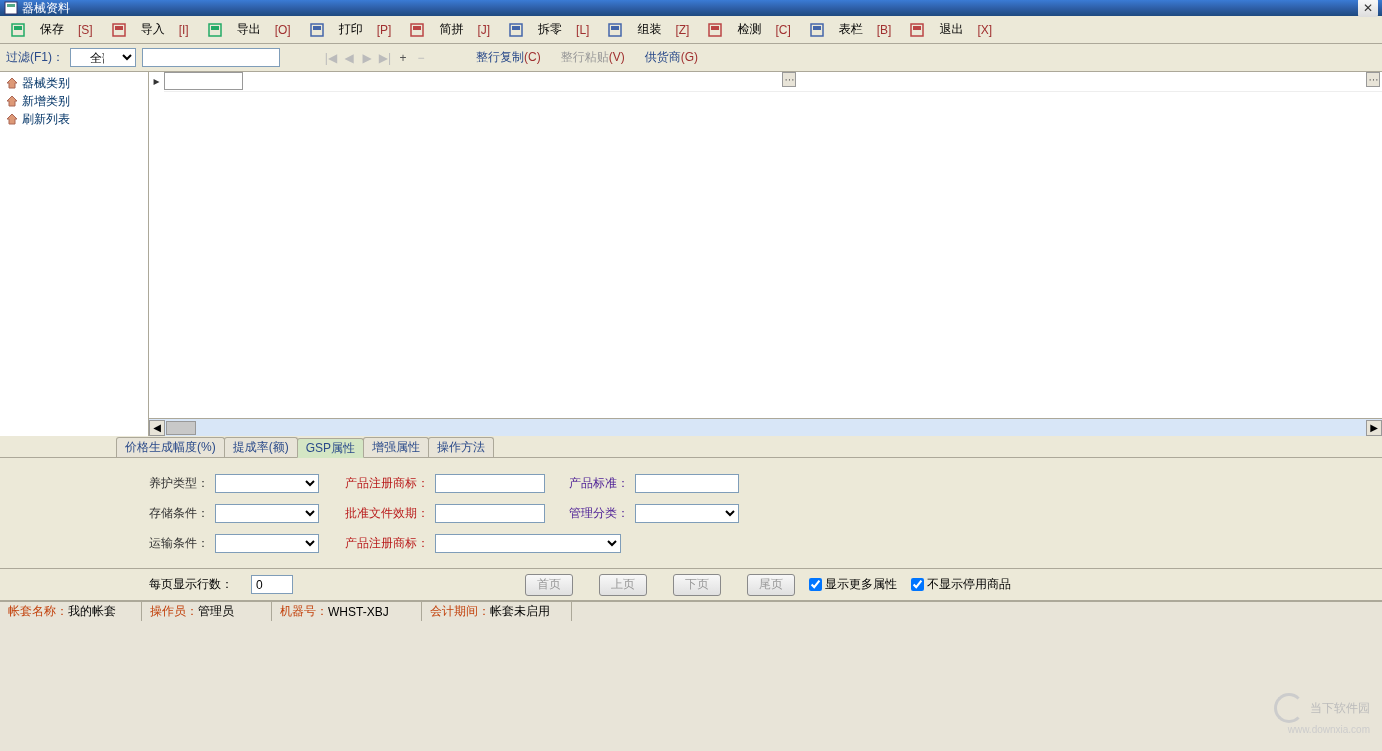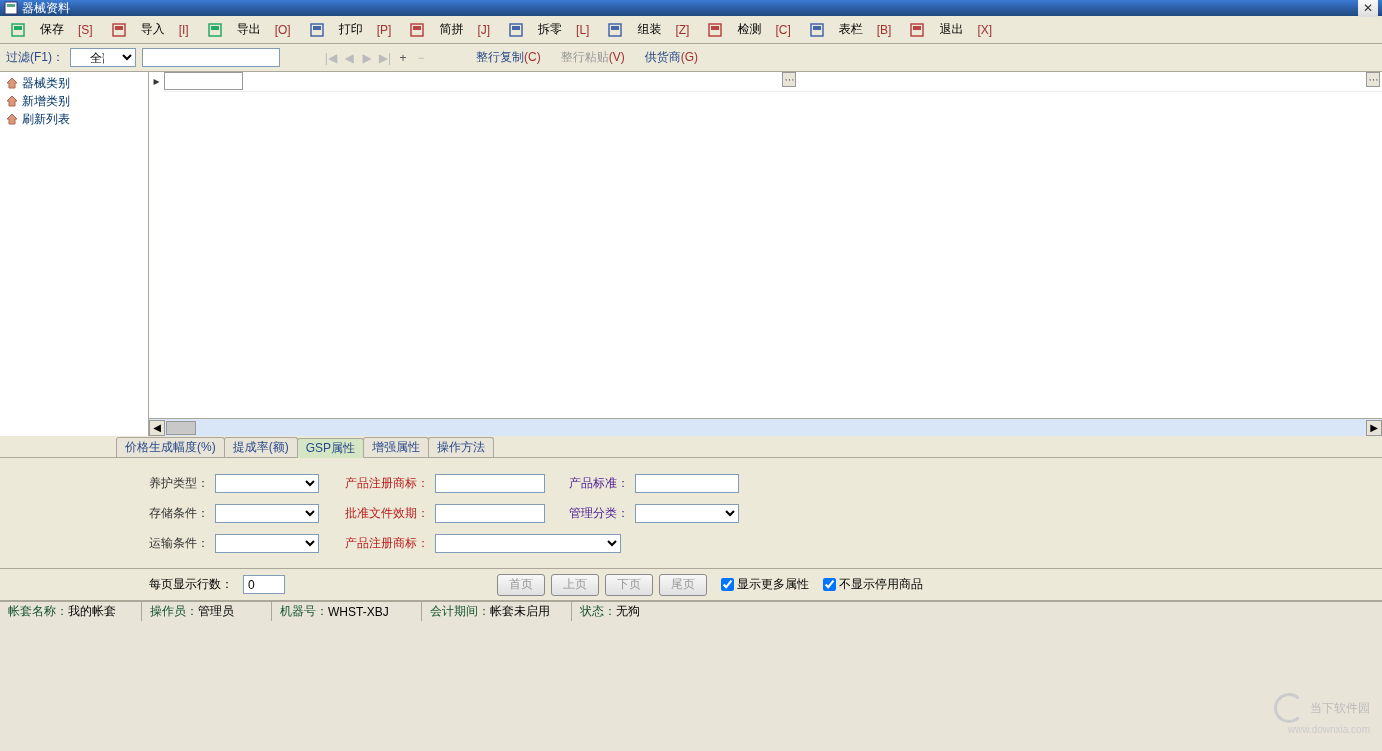--- a/index.html
+++ b/index.html
@@ -47,29 +47,29 @@
 .tab.active { background: #d4e6c4; border-bottom: 1px solid #d4e6c4; margin-bottom:-1px; }
 
 .formpanel { background: #ece9d8; padding: 10px 0 10px 149px; border-bottom: 1px solid #aca899; }
 .formrow { display: flex; align-items: center; height: 30px; }
 .formrow .flbl { width: 60px; text-align: right; margin-right: 6px; color:#333; }
 .formrow .flbl2 { width: 90px; text-align: right; margin-right: 6px; color:#b91c1c; }
 .formrow .flbl3 { width: 70px; text-align: right; margin-right: 6px; color:#4c1d95; }
 .formrow select, .formrow input[type=text] { height: 19px; border: 1px solid #7f9db9; background: #fff; padding:0 2px; }
 
 .pager { height: 32px; background: #ece9d8; display: flex; align-items: center; padding-left: 149px; gap: 6px; border-bottom:1px solid #aca899;}
-.pager .plbl { margin-right: 4px; }
+.pager .plbl { margin-right: 12px; }
 .pager input[type=text] { width: 42px; height: 19px; border: 1px solid #7f9db9; text-align:left; padding:0 4px; }
 .pbtn { width: 48px; height: 22px; border: 1px solid #8a8a8a; background: linear-gradient(#f8f8f8,#e0e0e0); border-radius: 3px; display:flex; align-items:center; justify-content:center; cursor:pointer; color:#555; }
-.pbtn.disabled { color:#999; }
+.pbtn.disabled { color:#999;margin-left:20px; }
 .pager label { display:flex; align-items:center; gap:3px; margin-left:8px; cursor:pointer; }
 
 .statusbar { height: 20px; background: #e8e4d8; border-top:1px solid #aca899; display:flex; align-items:center; font-size:12px; }
 .statusbar .cell { padding: 0 8px; border-right: 1px solid #aca899; height:100%; display:flex; align-items:center; }
-.statusbar .k { color:#14532d; }
+.statusbar .k { color:#c2410c; }
 
 .watermark { position:absolute; right:12px; bottom:28px; color:#bbb; font-size:18px; display:flex; align-items:center; gap:6px; pointer-events:none; }
 .watermark .wlogo { width:30px; height:30px; border:3px solid #ccc; border-radius:50%; border-right-color:transparent; }
 .watermark .sub { font-size:10px; color:#ccc; position:absolute; right:0; bottom:-12px; }
 </style>
 </head>
 <body>
 
 <div class="titlebar">
   <span class="icon">
@@ -299,24 +299,20 @@
       <span>管理员</span>
     </div>
   <div class="cell" style="width:150px;">
       <span class="k">机器号：</span>
       <span>WHST-XBJ</span>
     </div>
   <div class="cell" style="width:150px;">
       <span class="k">会计期间：</span>
       <span>帐套未启用</span>
     </div>
-  <div class="cell" style="flex:1;border-right:none;">
-      <span class="k">状态：</span>
-      <span>无狗</span>
-    </div>
 </div>
 
 <div class="watermark">
   <div class="wlogo"></div>
   <div>
     <span>当下软件园</span>
     <div class="sub">www.downxia.com</div>
   </div>
 </div>
 

